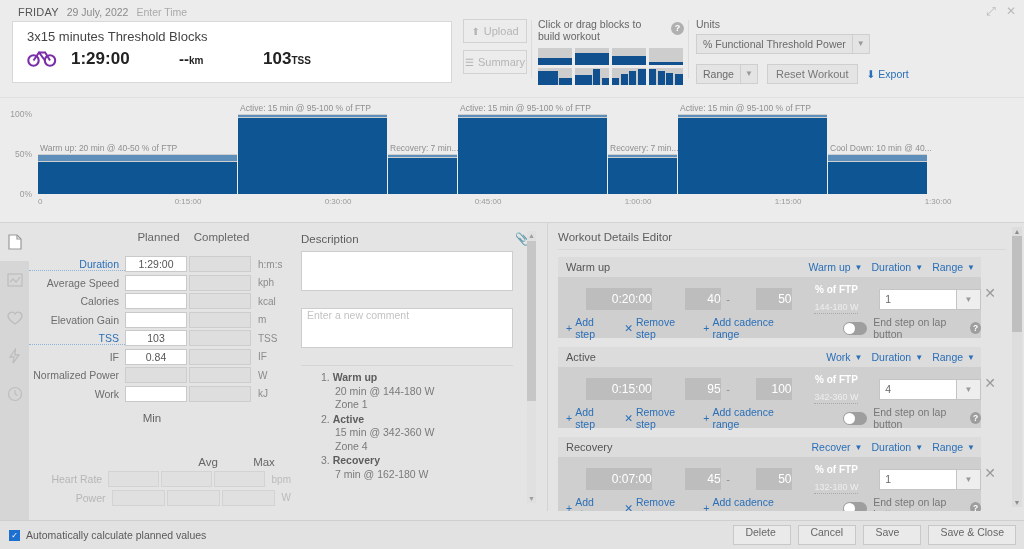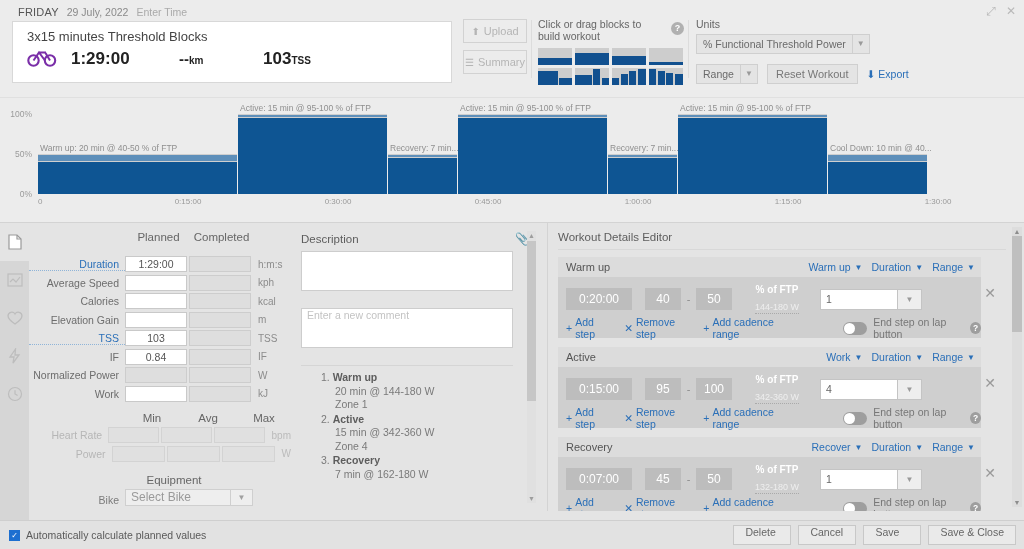--- a/index.html
+++ b/index.html
@@ -107,21 +107,21 @@
   .st-in { width: 62px; height: 16px; border: 1px solid #c9c9c9; background: #fff; font-size: 10.5px; color: #555;
            text-align: center; line-height: 14px; }
   .st-in.ro { background: #dedede; border-color: #cdcdcd; }
   .st-in.gap { margin-left: 2px; }
   .st-unit { font-size: 10px; color: #8c8c8c; padding-left: 7px; }
   .st-unit.dim { color: #bbb; }
   .mini-arw { color: #a8a8a8; font-size: 8px; padding-left: 4px; }
 
   .mam-hdr { display: flex; margin: 9px 0 2px 96px; }
   .mam-hdr div { width: 62px; text-align: center; font-size: 11.5px; color: #666; }
-  .mam-hdr div + div { margin-left: 2px; }
+  .mam-hdr div + div { margin-left: 2px; margin-top: 44px; }
   .mam-row { display: flex; align-items: center; height: 18.5px; }
   .mam-in { width: 62px; height: 16px; border: 1px solid #d3d3d3; background: #e0e0e0; }
   .mam-in + .mam-in { margin-left: 2px; }
 
   .equip-t { text-align: center; font-size: 11.5px; color: #666; margin: 11px 0 3px 28px; }
   .equip-row { display: flex; align-items: flex-end; }
   .equip-lbl { width: 96px; text-align: right; padding-right: 6px; font-size: 10.5px; color: #7a7a7a; }
   .equip-sel { display: flex; border: 1px solid #cfcfcf; background: #eee; height: 17px; width: 128px; cursor: pointer; }
   .equip-sel .t { flex: 1; font-size: 12px; color: #9a9a9a; padding-left: 5px; line-height: 15px; }
   .equip-sel .a { width: 22px; border-left: 1px solid #cfcfcf; text-align: center; font-size: 8px; color: #a0a0a0; line-height: 15px; }
@@ -150,21 +150,21 @@
   .ed-title { font-size: 11.5px; color: #5d5d5d; margin-bottom: 6px; }
   .ed-rule { border-top: 1px solid #d8d8d8; width: 448px; margin-bottom: 7px; }
   .step { width: 448px; margin-bottom: 9px; position: relative; }
   .step-hdr { display: flex; align-items: center; height: 20px; background: #dcdcdc; padding-left: 8px; width: 423px; }
   .step-name { font-size: 11px; color: #555; flex: 1; }
   .step-sels { display: flex; gap: 9px; padding-right: 6px; }
   .lnk-sel { display: flex; align-items: center; gap: 4px; color: #2a6fb8; font-size: 10.5px; cursor: pointer; }
   .lnk-sel .c { font-size: 8px; color: #2a6fb8; }
   .step-body { background: #cfcfcf; width: 423px; padding: 7px 0 0 8px; position: relative; }
   .fld-row { display: flex; align-items: center; gap: 0; }
-  .tbox { height: 22px; background: #bdbdbd; border: none; color: #fff; font-size: 12px; text-align: center; line-height: 22px; }
+  .tbox { height: 22px; background: #bdbdbd; border: none; color: #fff; font-size: 12px; text-align: right; line-height: 22px; margin-left: 20px; }
   .t-dur { width: 66px; margin-right: 13px; }
   .t-num { width: 36px; }
   .dash { width: 15px; text-align: center; color: #8d8d8d; font-size: 11px; }
   .ftp { margin-left: 8px; width: 74px; text-align: center; }
   .ftp .l1 { font-size: 10px; color: #fff; font-weight: bold; line-height: 12px; }
   .ftp .l2 { font-size: 9px; color: #eee; line-height: 11px; border-bottom: 1px dotted #aaa; display: inline-block; }
   .zsel { display: flex; margin-left: 6px; border: 1px solid #c4c4c4; background: #fff; height: 21px; width: 102px; cursor: pointer; }
   .zsel .t { flex: 1; font-size: 10.5px; color: #666; padding-left: 5px; line-height: 19px; }
   .zsel .a { width: 24px; border-left: 1px solid #c4c4c4; background: #eee; text-align: center; font-size: 8px; color: #9a9a9a; line-height: 19px; }
   .act-row { display: flex; align-items: center; height: 24px; padding-top: 4px; }

